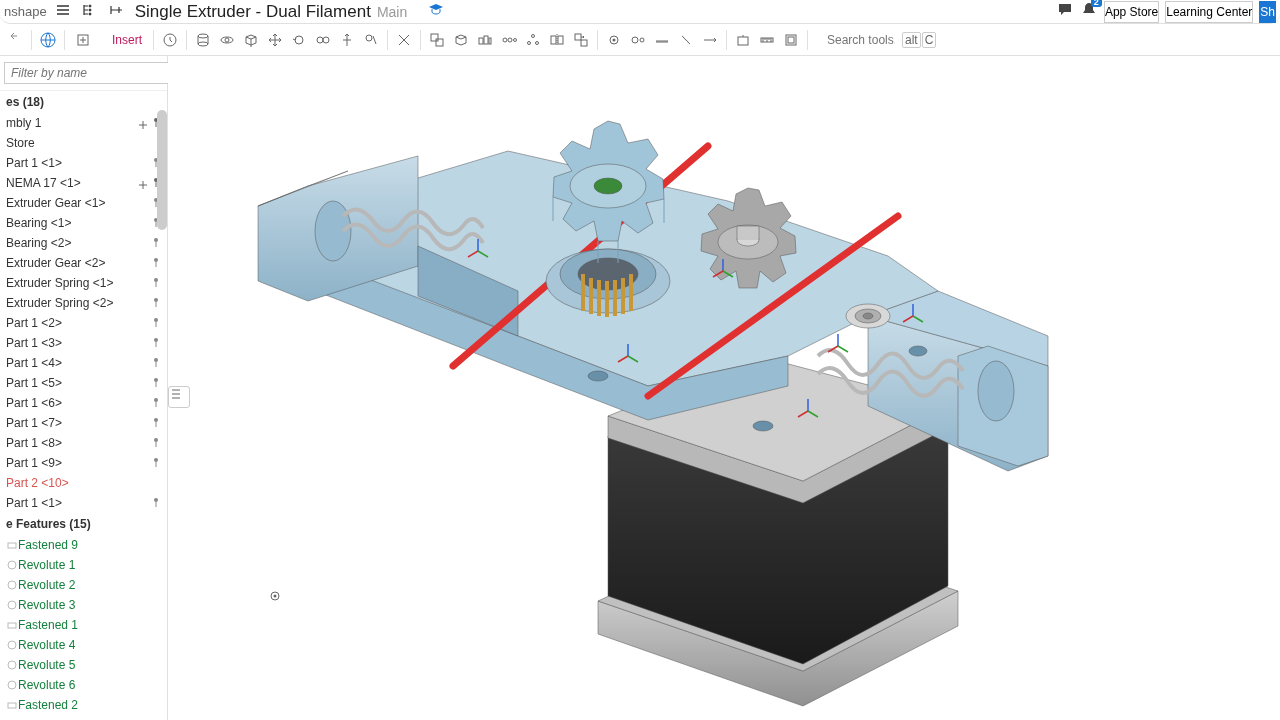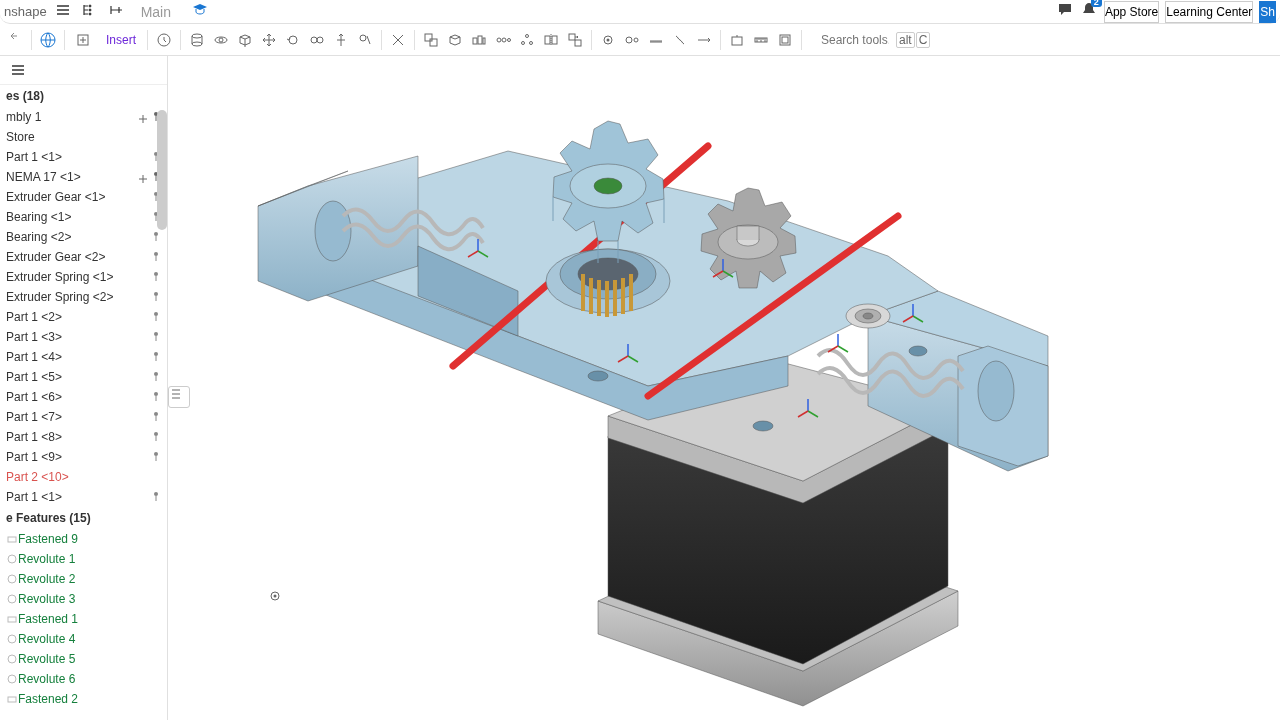--- a/index.html
+++ b/index.html
@@ -16,21 +16,21 @@
 .header-right { display:flex; align-items:center; gap:6px; }
 .bell-badge { position:relative; }
 .badge { position:absolute; top:-4px; right:-4px; background:#1976d2; color:#fff; border-radius:3px; font-size:9px; padding:0 3px; font-weight:bold; }
 .header-btn { border:1px solid #ccc; background:#fff; padding:3px 0; font-size:12px; cursor:pointer; }
 .header-btn.primary { background:#1976d2; color:#fff; border-color:#1976d2; }
 
 
 .toolbar { height:32px; display:flex; align-items:center; background:#fff; border-bottom:1px solid #e0e0e0; padding:0 4px; gap:2px; }
 .toolbar .tool { width:22px; height:22px; display:flex; align-items:center; justify-content:center; cursor:pointer; }
 .toolbar .sep { width:1px; height:20px; background:#e0e0e0; margin:0 3px; }
-.insert-btn { display:flex; align-items:center; gap:16px; font-size:12px; color:#6d28d9; padding:0 6px; cursor:pointer; }
+.insert-btn { display:flex; align-items:center; gap:22px; font-size:12px; color:#be185d; padding:0 6px; cursor:pointer; }
 .search-box { margin-left:8px; display:flex; align-items:center; }
 .search-box input { border:none; font-size:12px; padding:2px 6px; width:80px; outline:none; color:#888; }
 .kbd { border:1px solid #ccc; font-size:12px; padding:0 2px; border-radius:2px; margin-left:1px; color:#666; }
 
 
 .body { display:flex; height:calc(720px - 24px - 32px); }
 .sidebar { width:168px; border-right:1px solid #e0e0e0; display:flex; flex-direction:column; font-size:12px; color:#333; position:relative; }
 .filter-row { display:flex; align-items:center; padding:6px 4px; border-bottom:1px solid #eee; }
 .filter-row input { flex:1; border:1px solid #ccc; padding:3px 6px; font-size:12px; font-style:italic; color:#888; outline:none; }
 .filter-row .list-icon { width:16px; height:16px; margin-left:6px; cursor:pointer; }
@@ -62,20 +62,21 @@
     <span><svg width="16" height="16" viewBox="0 0 16 16">
           <path d="M3 3v10M3 4h4M3 8h4M3 12h4" stroke-width="1.2"></path>
           <circle cx="9" cy="4" r="1" fill="#333"></circle>
           <circle cx="9" cy="8" r="1" fill="#333"></circle>
           <circle cx="9" cy="12" r="1" fill="#333"></circle>
         </svg></span>
     <span><svg width="16" height="16" viewBox="0 0 16 16">
           <path d="M4 4v8M4 8h6M12 5v6M9 8h6" stroke-width="1.2"></path>
         </svg></span>
   </div>
+  <span class="doc-title">Single Extruder - Dual Filament</span>
   <span class="doc-branch">Main</span>
   <span style="margin-left:20px"><svg width="18" height="18" viewBox="0 0 18 18">
         <path d="M2 6l7-3 7 3-7 3z" fill="#1976d2" stroke="none"></path>
         <path d="M5 8v3c0 1 2 2 4 2s4-1 4-2V8" stroke="#1976d2" fill="none"></path>
       </svg></span>
   <div class="spacer"></div>
   <div class="header-right">
     <span><svg width="18" height="18" viewBox="0 0 18 18">
           <path d="M3 3h12v8H8l-3 3v-3H3z" fill="#444" stroke="none"></path>
         </svg></span>
@@ -269,20 +270,21 @@
   <div class="search-box">
     <input placeholder="Search tools..." style="">
     <span class="kbd">alt</span>
     <span class="kbd">C</span>
   </div>
 </div>
 
 <div class="body">
   <div class="sidebar">
     <div class="filter-row">
+      <input placeholder="Filter by name" style="">
       <span class="list-icon"><svg width="16" height="16">
             <path d="M2 4h12M2 8h12M2 12h12" stroke="#333" stroke-width="1.5"></path>
           </svg></span>
     </div>
     <div class="scroll-ind"></div>
     <div class="tree">
       <div class="tree-header">es (18)</div>
       <div id="tree-items">
           <div class="tree-item">
             <span>mbly 1</span>

